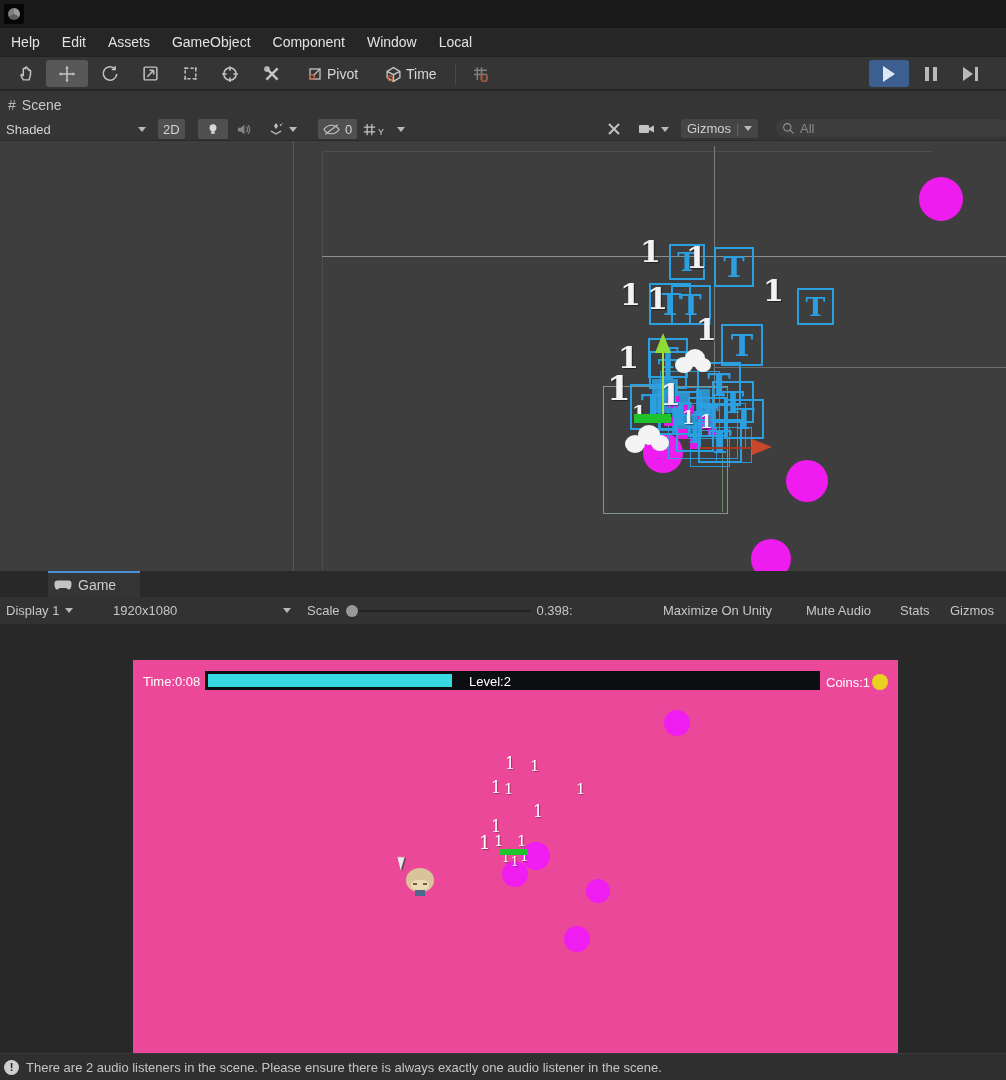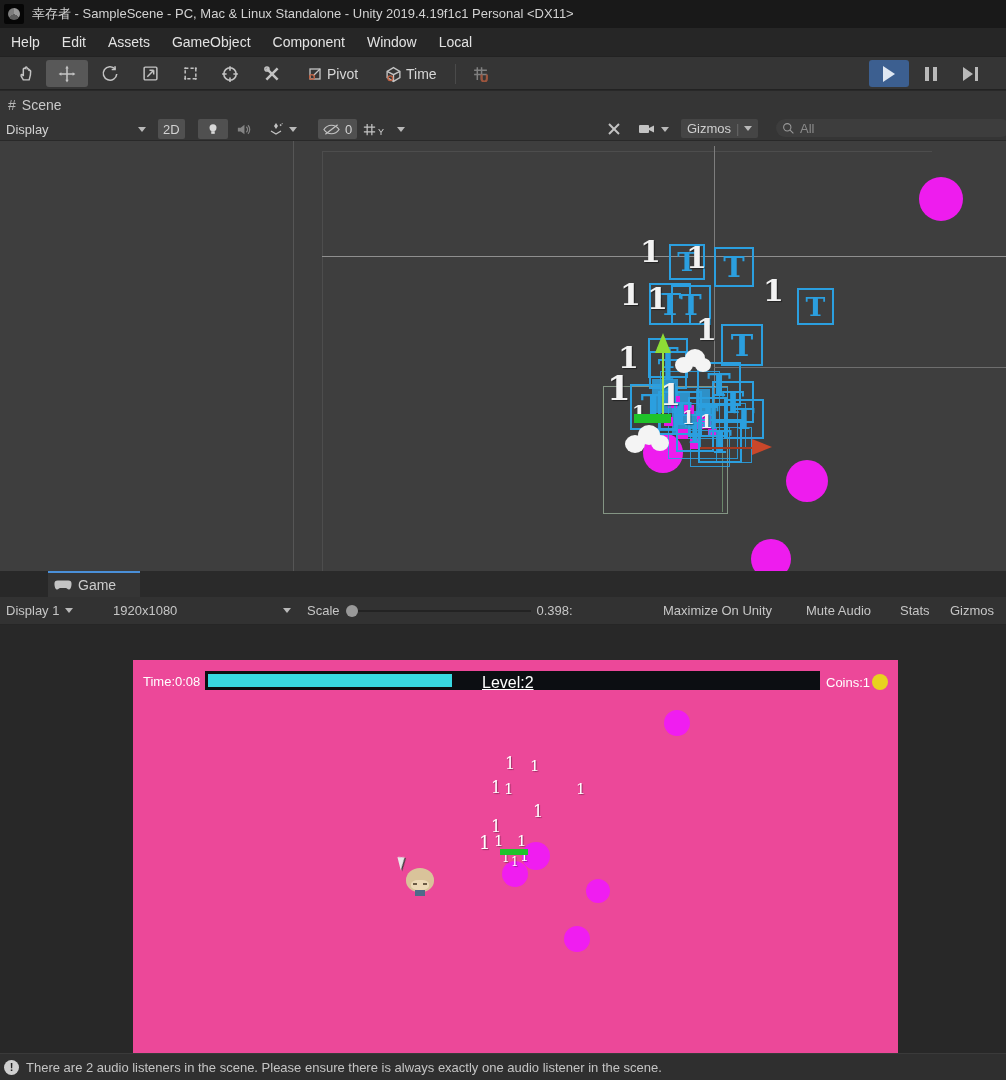--- a/index.html
+++ b/index.html
@@ -74,21 +74,21 @@
   .game-bar{position:absolute;top:597px;left:0;width:100%;height:28px;background:#323232;
             border-bottom:1px solid #262626;box-sizing:border-box;font-size:13px;color:#c6c6c6;}
   .gc{position:absolute;top:0;height:27px;display:flex;align-items:center;gap:6px;}
   .slider-track{width:185px;height:2px;background:#232323;position:relative;}
   .slider-handle{position:absolute;top:-5px;left:0;width:12px;height:12px;border-radius:50%;background:#999;}
   .game-dark{position:absolute;top:625px;left:0;width:100%;height:428px;background:#282828;}
   .game-view{position:absolute;top:627px;left:133px;width:765px;height:426px;background:#ec4899;overflow:hidden;margin-top:33px;}
   .hud-time{position:absolute;left:10px;top:14px;font-size:13px;color:#fff;}
   .hud-bar{position:absolute;left:72px;top:11px;width:615px;height:19px;background:#0c0e12;}
   .hud-fill{position:absolute;left:3px;top:3px;height:13px;background:#38d8e2;}
-  .hud-level{position:absolute;left:277px;top:3px;font-size:16px;color:#fff;text-decoration:underline;}
+  .hud-level{position:absolute;left:264px;top:3px;font-size:13px;color:#fff;}
   .hud-coins{position:absolute;left:693px;top:14px;font-size:13px;color:#fff;display:flex;align-items:center;gap:2px;}
   .coin{width:16px;height:16px;border-radius:50%;background:#e8d21f;}
   .gone{position:absolute;color:#fff;font-family:"DejaVu Serif",serif;line-height:1;text-shadow:1px 1px 1px rgba(0,0,0,.35);}
   .gdot{position:absolute;border-radius:50%;background:#f01df0;}
   .ghbar{position:absolute;left:367px;top:189px;width:28px;height:6px;background:#1fc32b;}
   .char{position:absolute;left:273px;top:208px;width:28px;height:28px;}
   .char .hair{position:absolute;left:0;top:0;width:28px;height:24px;background:#d9c39a;border-radius:50% 50% 46% 46%;}
   .char .face{position:absolute;left:5px;top:12px;width:18px;height:10px;background:#ecd9b6;border-radius:40%;}
   .char .eye{position:absolute;top:15px;width:4px;height:2px;background:#6b5b45;}
   .char .body{position:absolute;left:9px;top:22px;width:10px;height:6px;background:#4e6a8a;}
@@ -102,21 +102,20 @@
   .warn-ic{width:15px;height:15px;border-radius:50%;background:#cfcfcf;color:#222;display:flex;
            align-items:center;justify-content:center;font-weight:bold;font-size:11px;}
 </style>
 </head>
 <body>
 
 <div class="root">
 
   <div class="titlebar">
     <div class="unity-logo"></div>
-    <div class="title-text">幸存者 - SampleScene - PC, Mac &amp; Linux Standalone - Unity 2019.4.19f1c1 Personal &lt;DX11&gt;</div>
   </div>
 
   <div class="menubar" id="menubar">
       <span>Help</span>
       <span>Edit</span>
       <span>Assets</span>
       <span>GameObject</span>
       <span>Component</span>
       <span>Window</span>
       <span>Local</span>
@@ -210,21 +209,21 @@
     </div>
   </div>
 
   <div class="scene-tabs">
     <span class="tabicon">#</span>
     <span>Scene</span>
   </div>
 
   <div class="scene-bar">
     <div class="sc" style="left:6px;width:140px;justify-content:space-between">
-      <span>Display</span>
+      <span>Shaded</span>
         <span class="dd"></span>
     </div>
     <div class="sc toggle-on" style="left:158px">
       <span>2D</span>
     </div>
     <div class="sc toggle-on" style="left:198px;width:20px;justify-content:center">
       <svg width="14" height="14" viewBox="0 0 16 16">
           <circle cx="8" cy="6.5" r="4" fill="#d8d8d8" stroke="none"></circle>
           <rect x="6" y="10.5" width="4" height="3" fill="#d8d8d8" stroke="none"></rect>
         </svg>

